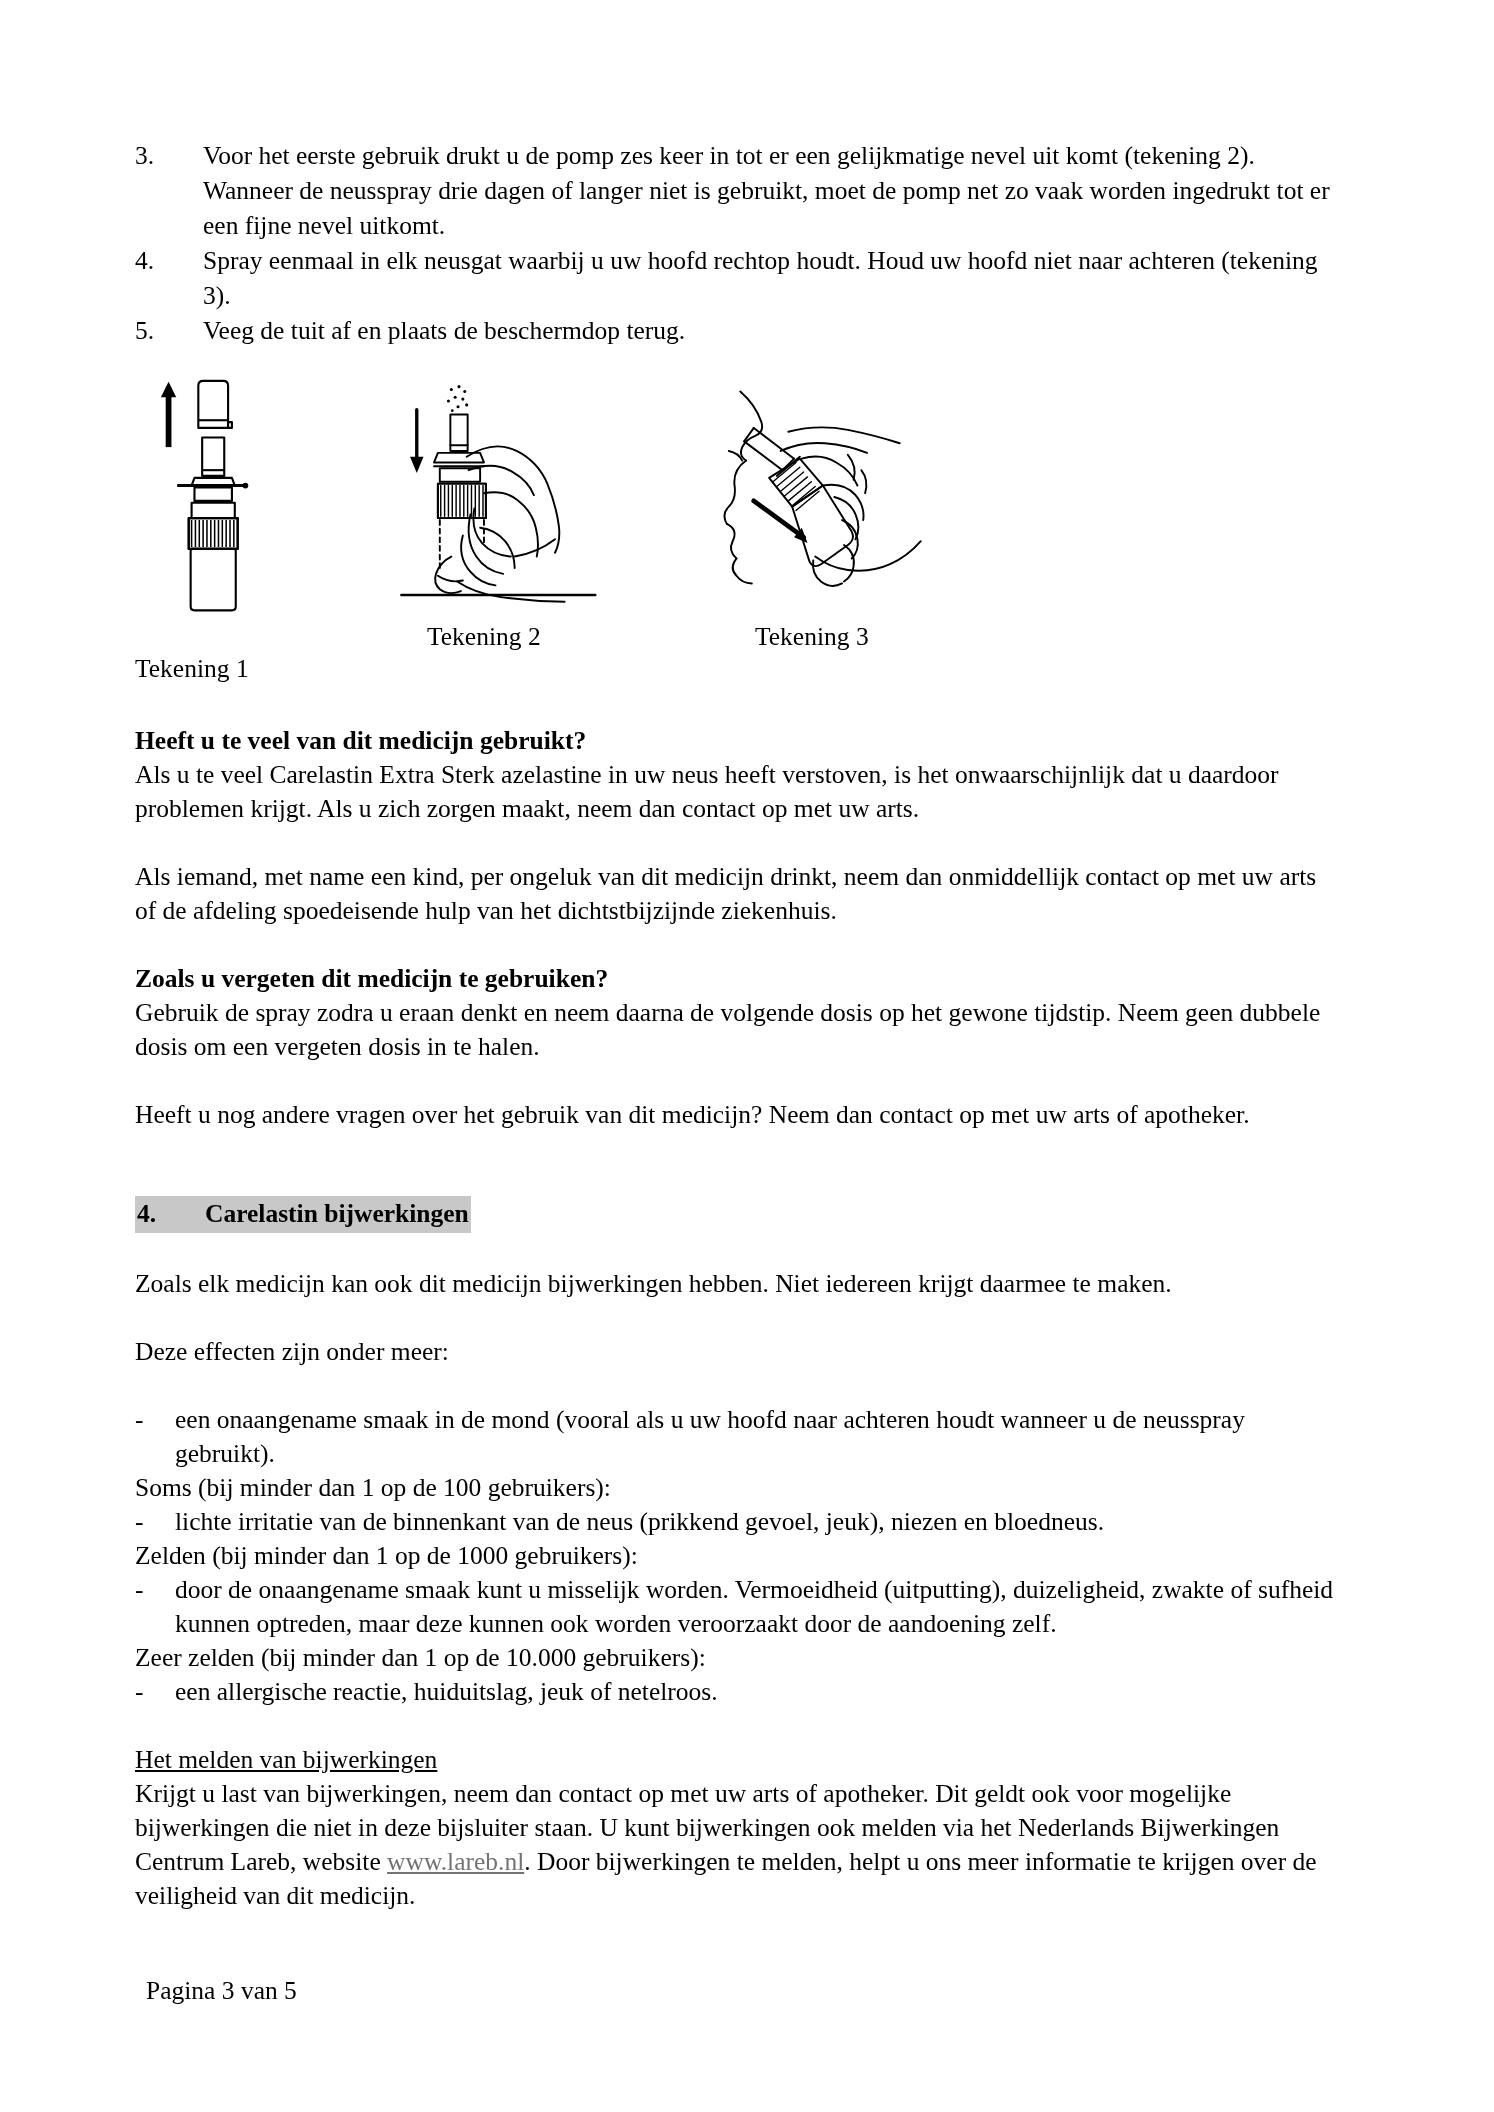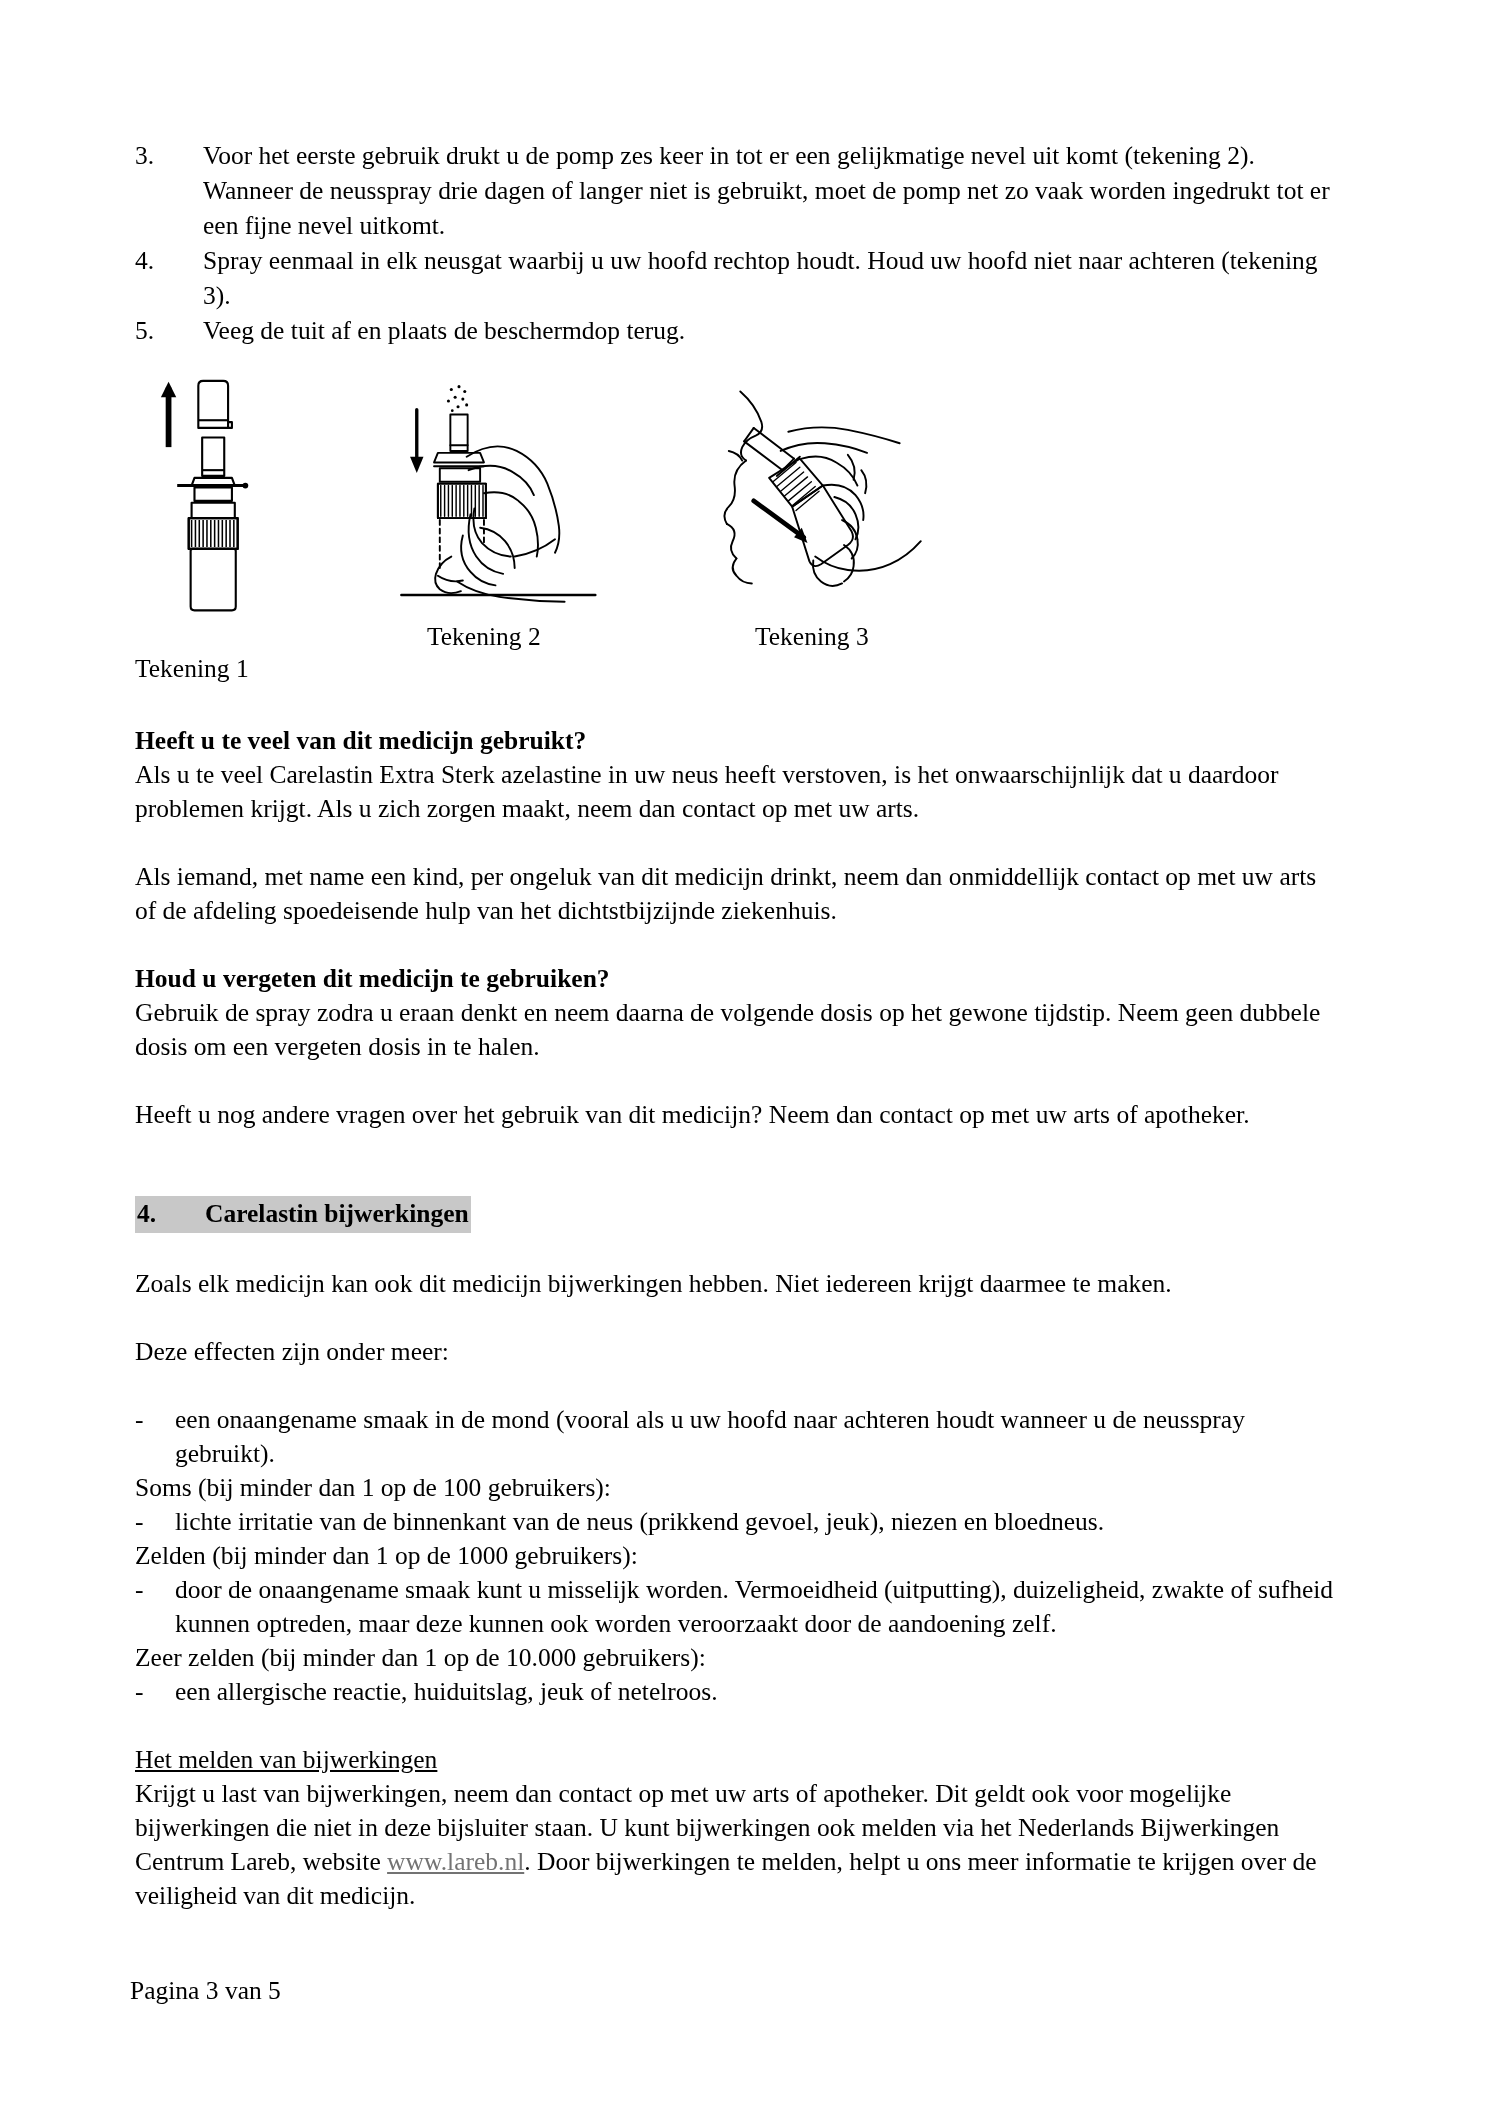--- a/index.html
+++ b/index.html
@@ -123,21 +123,21 @@
   }
   .dash-text { flex: 1 1 auto; }
 
   a.weblink {
     color: #737373;
     text-decoration: underline;
   }
 
   .footer {
     position: absolute;
-    left: 130px;
+    left: 146px;
     top: 1975px;
     font-size: 25.5px;
     line-height: 32px;
   }
 </style>
 </head>
 <body>
 
 <div class="page">
 
@@ -306,21 +306,21 @@
 
     
     <div style="height:56px"></div>
     <div class="h-bold">Heeft u te veel van dit medicijn gebruikt?</div>
     <p class="body">Als u te veel Carelastin Extra Sterk azelastine in uw neus heeft verstoven, is het onwaarschijnlijk dat u daardoor problemen krijgt. Als u zich zorgen maakt, neem dan contact op met uw arts.</p>
     <div class="gap-line"></div>
     <p class="body">Als iemand, met name een kind, per ongeluk van dit medicijn drinkt, neem dan onmiddellijk contact op met uw arts of de afdeling spoedeisende hulp van het dichtstbijzijnde ziekenhuis.</p>
 
     
     <div class="gap-line"></div>
-    <div class="h-bold">Houd u vergeten dit medicijn te gebruiken?</div>
+    <div class="h-bold">Zoals u vergeten dit medicijn te gebruiken?</div>
     <p class="body">Gebruik de spray zodra u eraan denkt en neem daarna de volgende dosis op het gewone tijdstip. Neem geen dubbele dosis om een vergeten dosis in te halen.</p>
     <div class="gap-line"></div>
     <p class="body">Heeft u nog andere vragen over het gebruik van dit medicijn? Neem dan contact op met uw arts of apotheker.</p>
 
     
     <div style="height:64px"></div>
     <div class="section-banner">
       <span class="section-num">4.</span>
       <span class="section-title">Carelastin bijwerkingen</span>
     </div>

